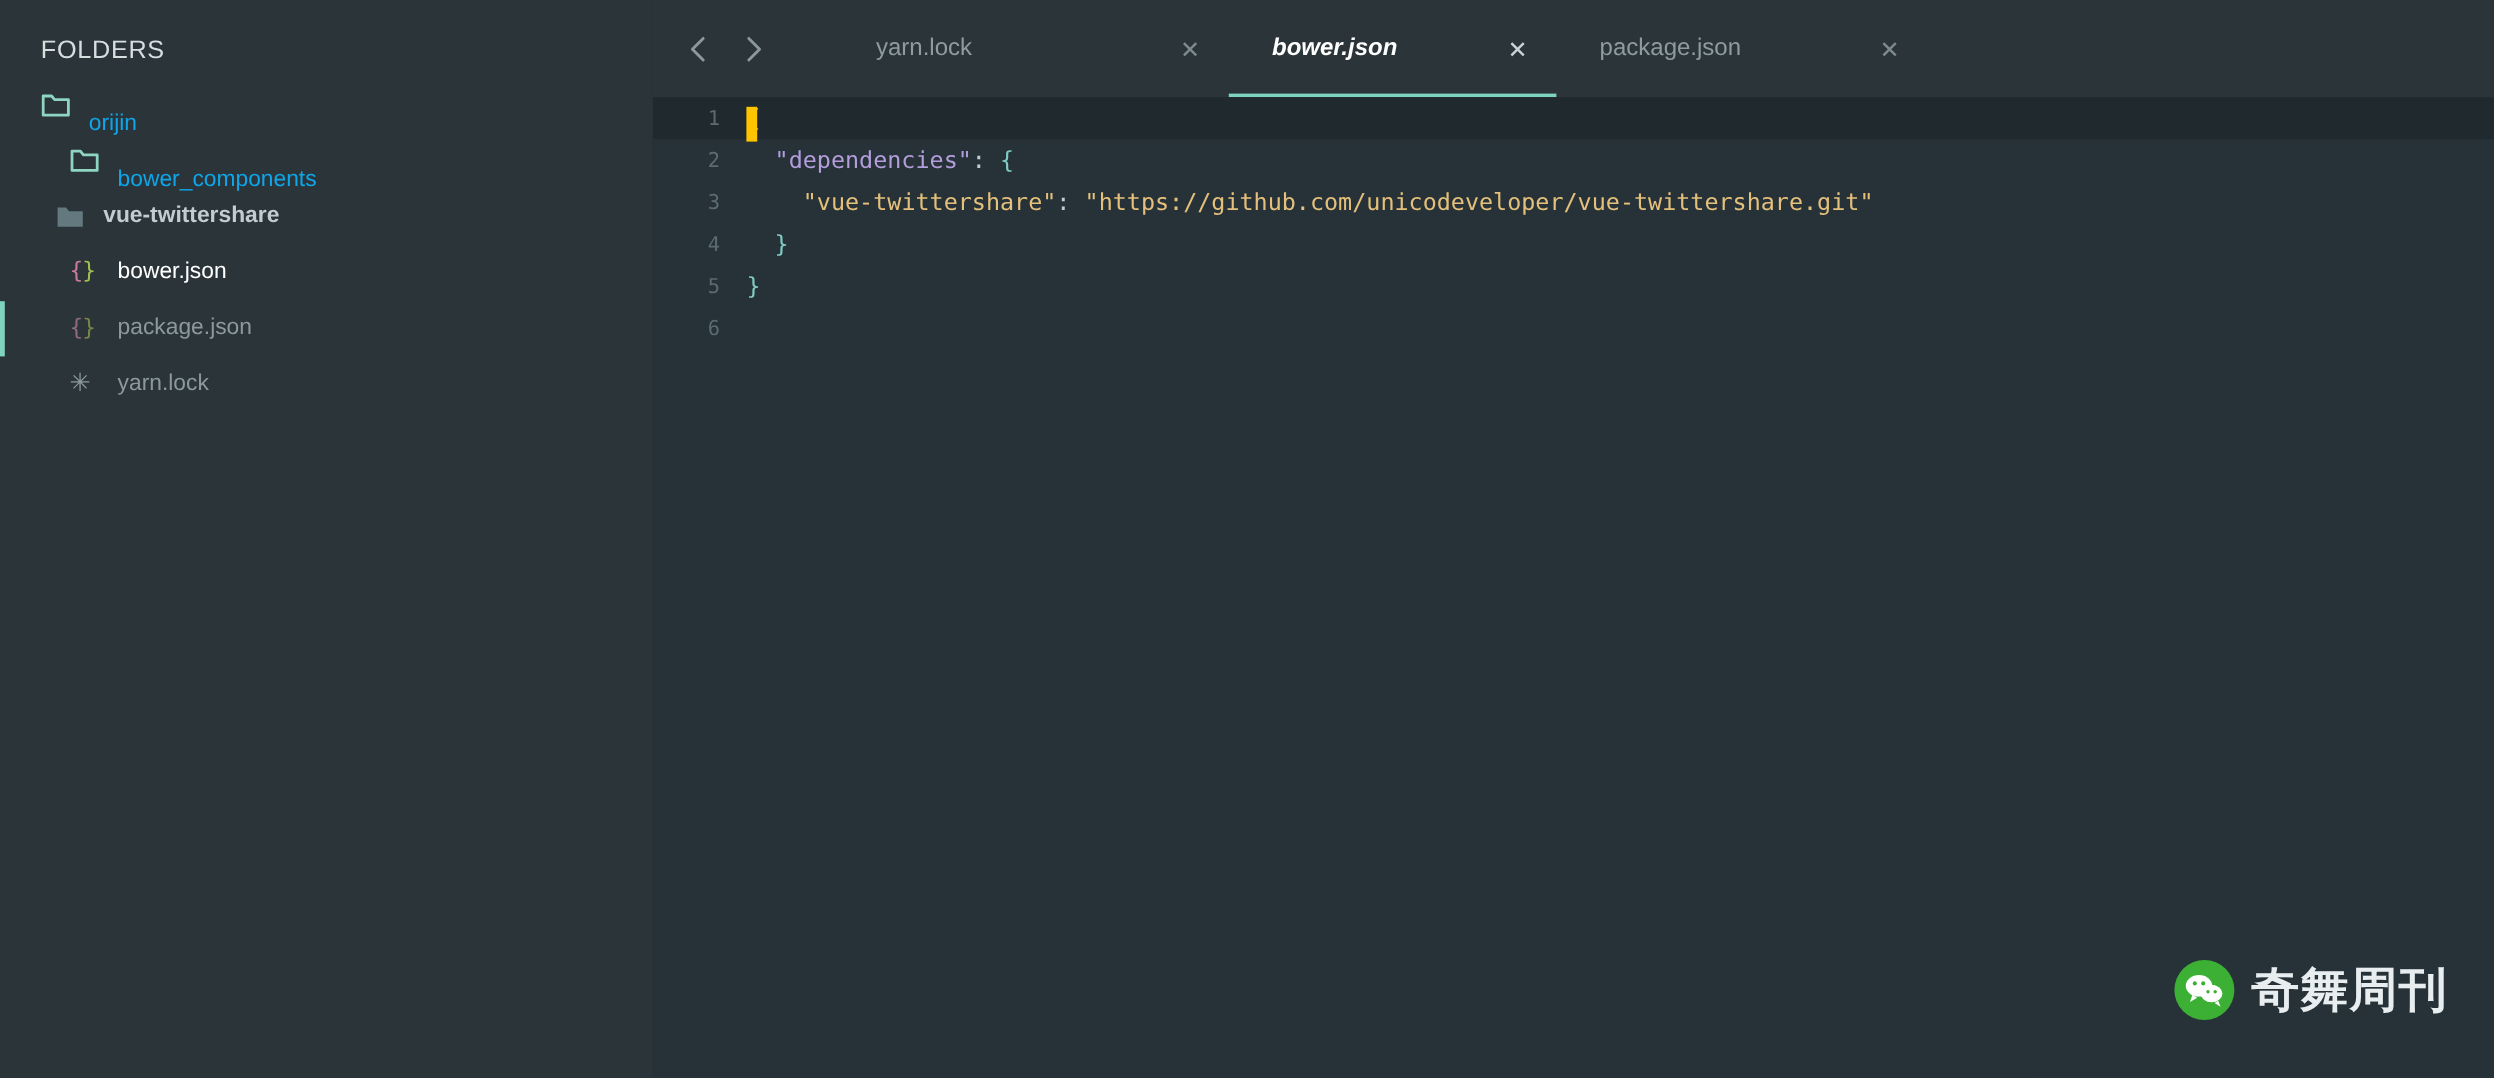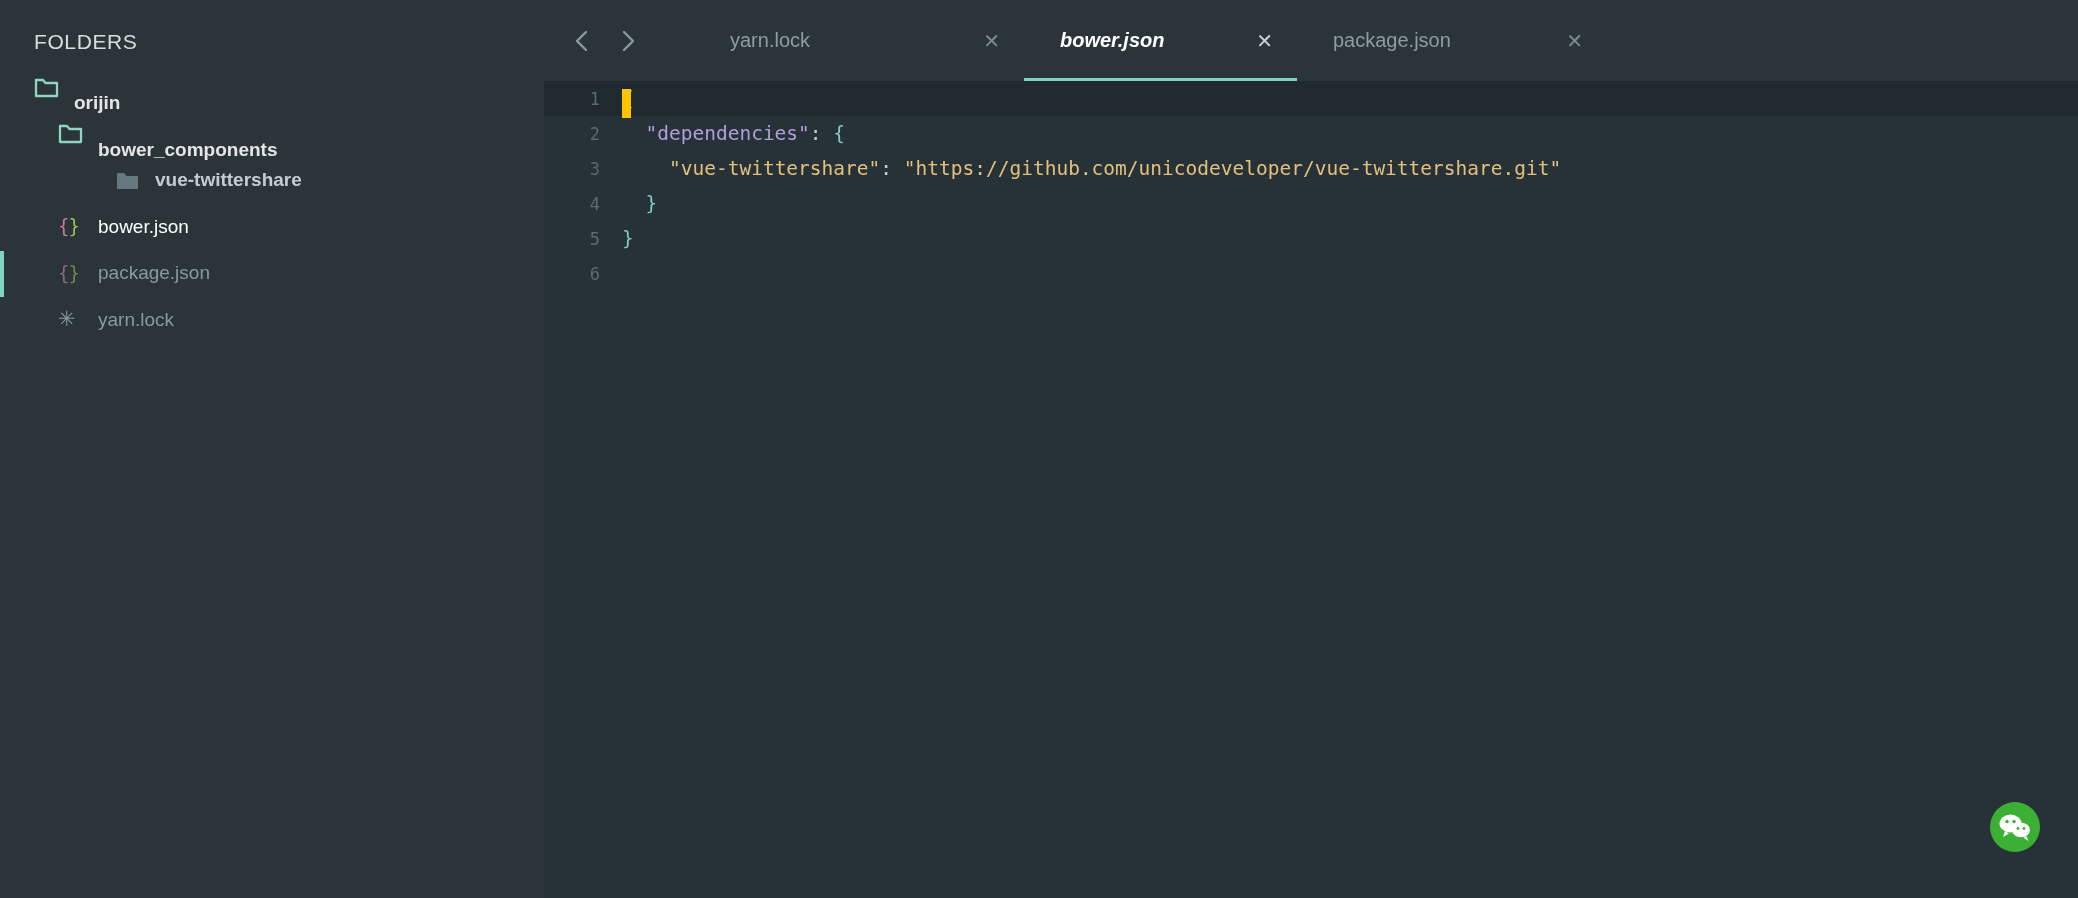--- a/index.html
+++ b/index.html
@@ -36,23 +36,23 @@
     flex: 0 0 30px;
   }
   .tree-row .label {
     margin-left: 10px;
     font-size: 19px;
     white-space: nowrap;
   }
   
   .lvl0 { padding-left: 34px; }
   .lvl1 { padding-left: 58px; }
-  .lvl2 { padding-left: 115px; }
-
-  .label-open-folder { color: #e5e5e5; font-weight: 700; margin-top: 32px; }
+  .lvl2 { padding-left: 46px; }
+
+  .label-open-folder { color: #0ea5e9; font-weight: 400; margin-top: 32px; }
   .label-closed-folder { color: #c3cdd1; font-weight: 700; }
   .label-file-active { color: #ffffff; font-weight: 400; }
   .label-file-dim { color: #8b999e; font-weight: 400; }
 
   
   .json-icon {
     font-family: "DejaVu Sans Mono", monospace;
     font-size: 19px; letter-spacing: -1px;
     white-space: nowrap; line-height: 1;
   }
@@ -301,15 +301,16 @@
         <ellipse cx="12.5" cy="11.5" rx="11" ry="9" fill="#ffffff"></ellipse>
         <polygon points="7,19 5,25 11,21.5" fill="#ffffff"></polygon>
         <circle cx="9" cy="9.5" r="1.7" fill="#3cb034"></circle>
         <circle cx="16" cy="9.5" r="1.7" fill="#3cb034"></circle>
         <ellipse cx="23" cy="18" rx="9" ry="7.3" fill="#ffffff"></ellipse>
         <polygon points="28.5,24 30.5,29 25.5,25.8" fill="#ffffff"></polygon>
         <circle cx="20" cy="16.5" r="1.4" fill="#3cb034"></circle>
         <circle cx="26" cy="16.5" r="1.4" fill="#3cb034"></circle>
       </svg>
     </div>
+    <div class="wm-text">奇舞周刊</div>
   </div>
 
 </div>
 
 </body></html>

